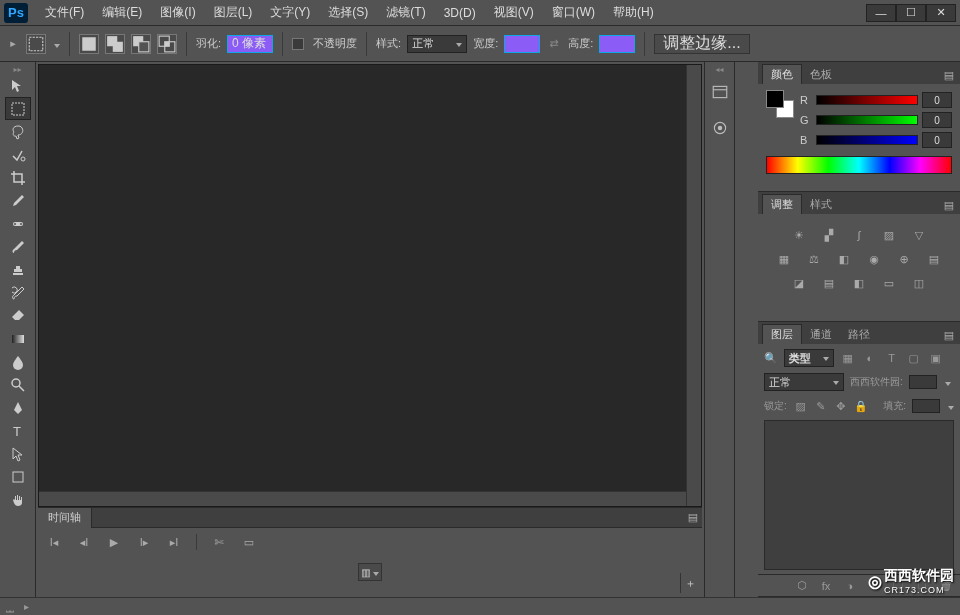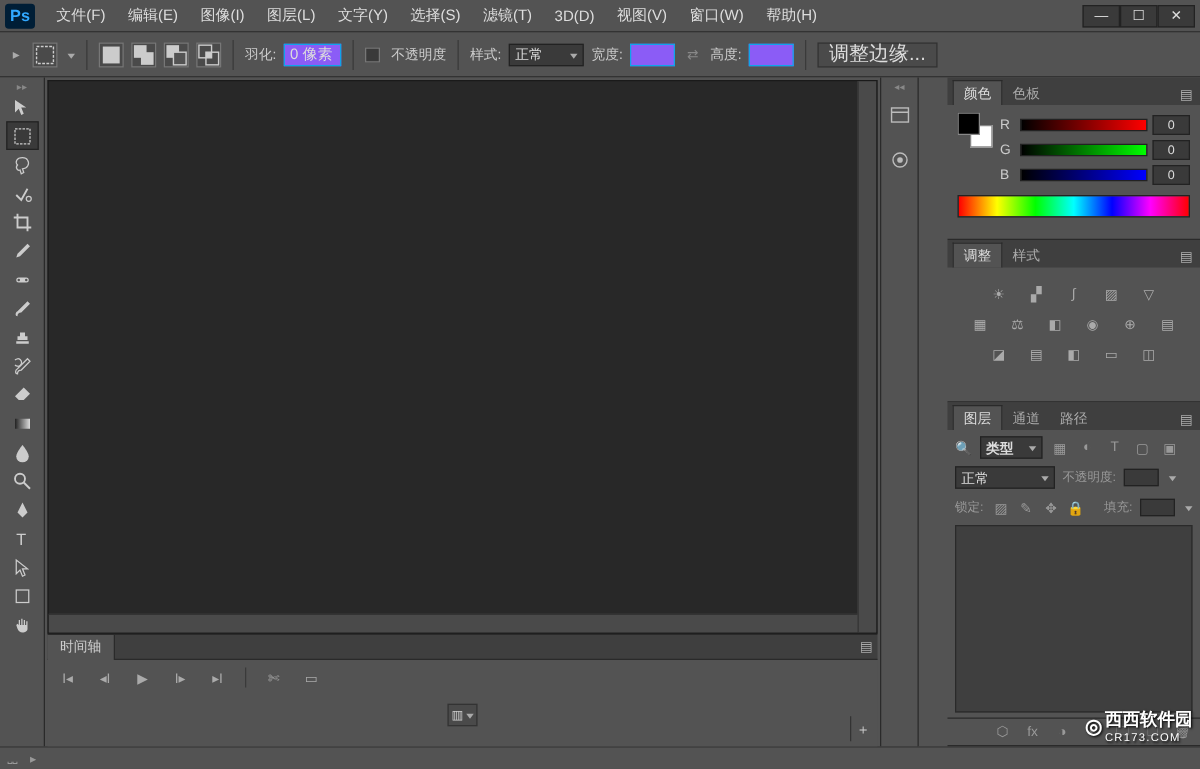--- a/index.html
+++ b/index.html
@@ -413,21 +413,21 @@
           <div class="lyr-filter">
             <div class="lyr-fico">▦</div>
             <div class="lyr-fico">◐</div>
             <div class="lyr-fico">T</div>
             <div class="lyr-fico">▢</div>
             <div class="lyr-fico">▣</div>
           </div>
         </div>
         <div class="lyr-row">
           <div class="opt-dd" style="width:80px">正常</div>
-          <span class="lyr-label">不透明度:</span>
+          <span class="lyr-label">西西软件园:</span>
           <div class="lyr-input"></div>
             <span class="chev"></span>
         </div>
         <div class="lyr-row">
           <span class="lyr-label">锁定:</span>
           <div class="lyr-lock">
             <div class="lyr-fico">▨</div>
             <div class="lyr-fico">✎</div>
             <div class="lyr-fico">✥</div>
             <div class="lyr-fico">🔒</div>

